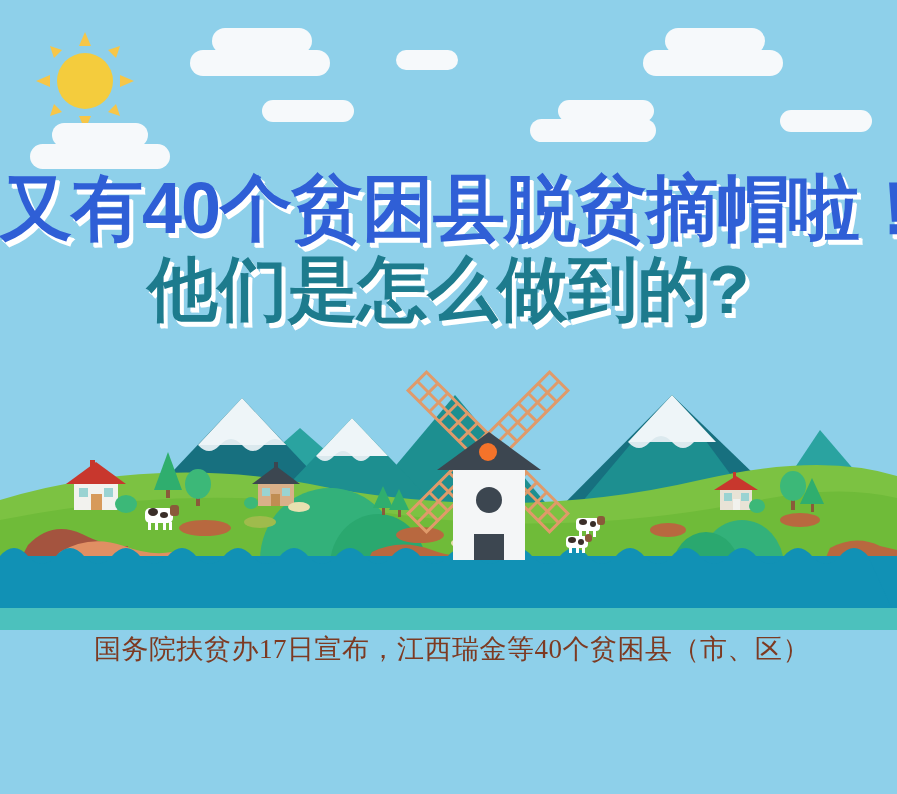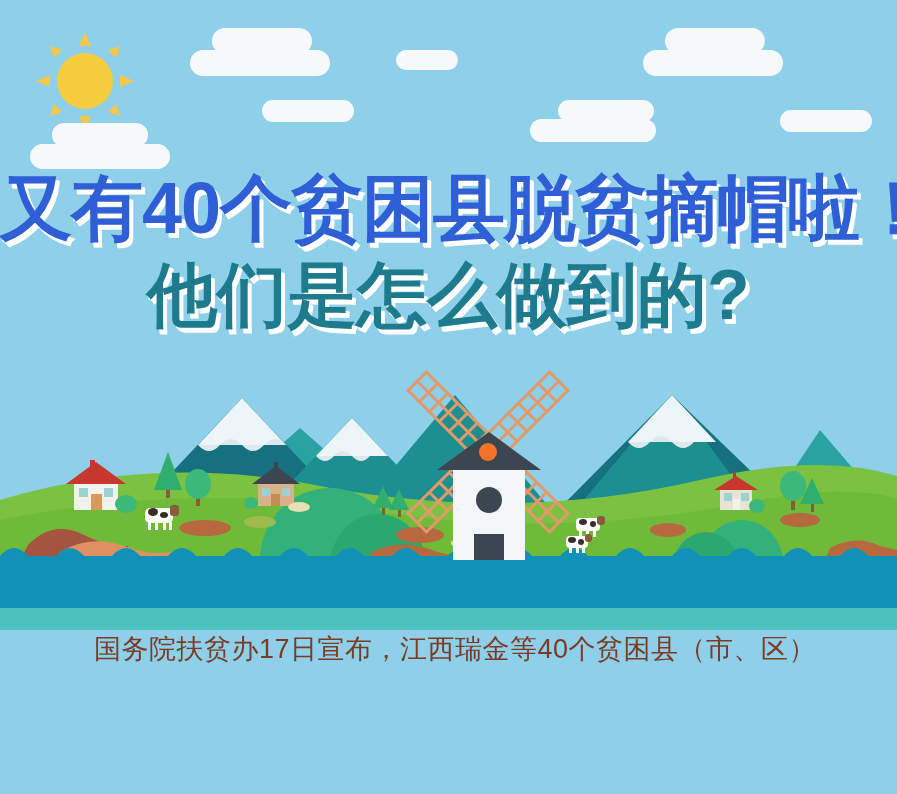--- a/index.html
+++ b/index.html
@@ -41,26 +41,28 @@
     text-shadow:3px 4px 0 #ffffff, 4px 5px 0 #ffffff;
     white-space:nowrap;
   }
   .title-2{
     margin-top:16px;
     font-size:70px;font-weight:bold;line-height:1.0;
     color:#1d7b8d;
     letter-spacing:0px;
     text-shadow:3px 4px 0 #ffffff, 4px 5px 0 #ffffff;
     white-space:nowrap;
+    font-family:Liberation Mono, monospace;
   }
 
   
   .body-block{
     position:absolute;left:36px;top:626px;width:825px;
     z-index:40;
+    font-family:Liberation Serif, serif;
   }
   .body-line{
     color:#7d3a22;
     font-size:27px;
     line-height:47px;
     letter-spacing:0.5px;
     white-space:nowrap;
   }
   .body-line.first{ text-indent:58px; }
 </style>

